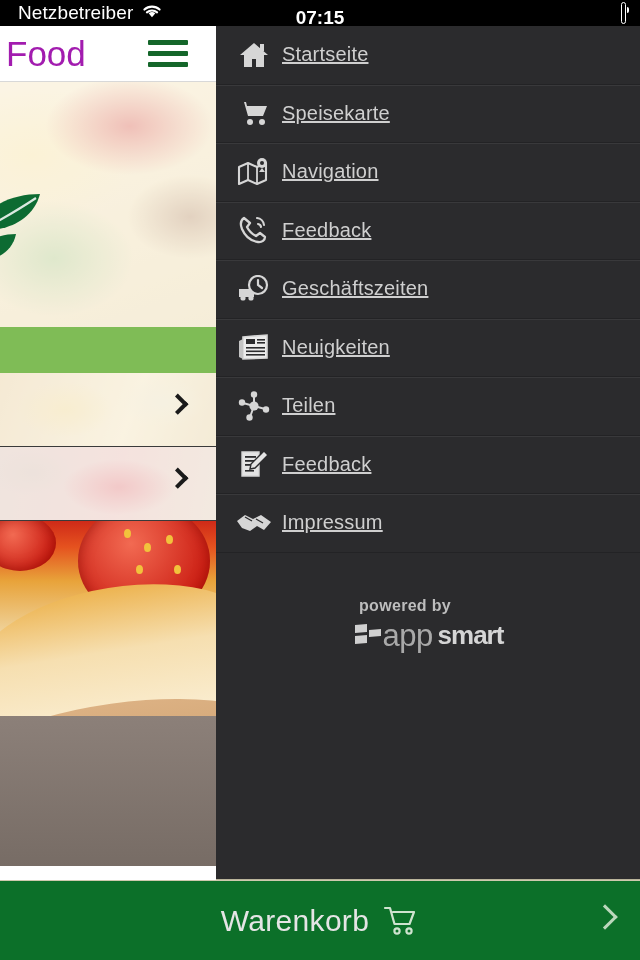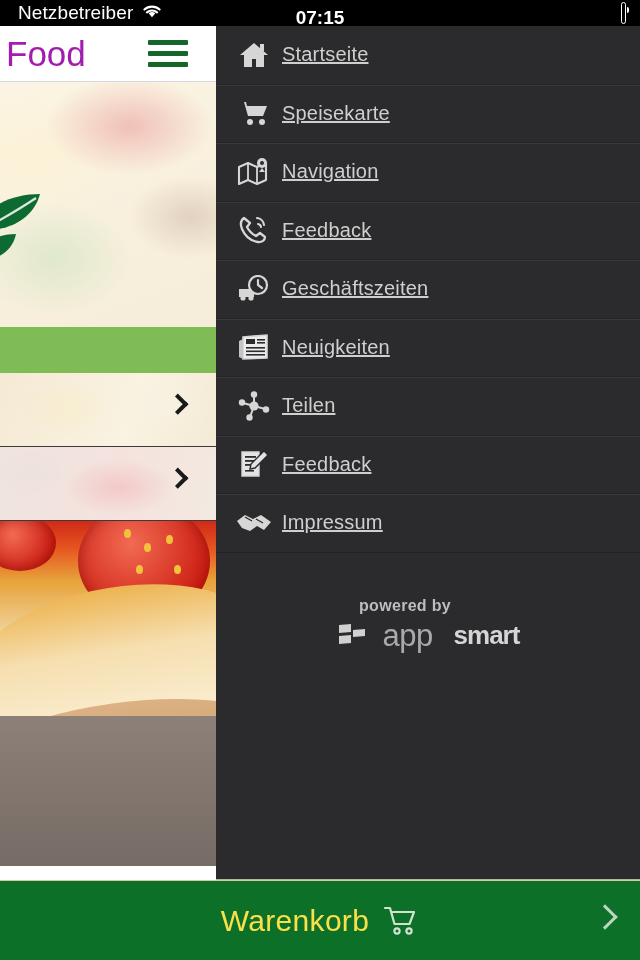--- a/index.html
+++ b/index.html
@@ -195,35 +195,35 @@
   
   #powered {
     margin-top:44px;
     display:flex; flex-direction:column; align-items:center;
   }
   #powered-by {
     font-size:16px; font-weight:bold; color:#bdbdbd;
     letter-spacing:.3px;
     margin-left:-46px; margin-bottom:3px;
   }
-  #brand { display:flex; align-items:center; gap:18px; }
+  #brand { display:flex; align-items:center; gap:2px; }
   #brand-mark { width:28px; height:26px; }
   #brand-app { font-size:31px; color:#a9a9a9; letter-spacing:-.6px; }
   #brand-smart { font-size:26px; color:#d5d5d5; font-weight:bold; letter-spacing:-1px; margin-left:3px; }
 
   
   #cart-bar {
     position:absolute; left:0; bottom:0;
     width:640px; height:80px;
     background:#0c7029;
     border-top:1px solid #cfc9ae;
     display:flex; align-items:center; justify-content:center;
   }
   #cart-inner { display:flex; align-items:center; gap:14px; }
-  #cart-label { font-size:30px; color:#fde047; letter-spacing:.3px; }
+  #cart-label { font-size:30px; color:#e5e5e5; letter-spacing:.3px; }
   #cart-icon { color:#cfe3cf; display:flex; }
   #cart-chev {
     position:absolute; right:26px; top:50%;
     width:18px; height:18px;
     border-right:3px solid #bcd8bc;
     border-top:3px solid #bcd8bc;
     rotate:45deg;
     margin-top:-13px;
   }
 </style>

